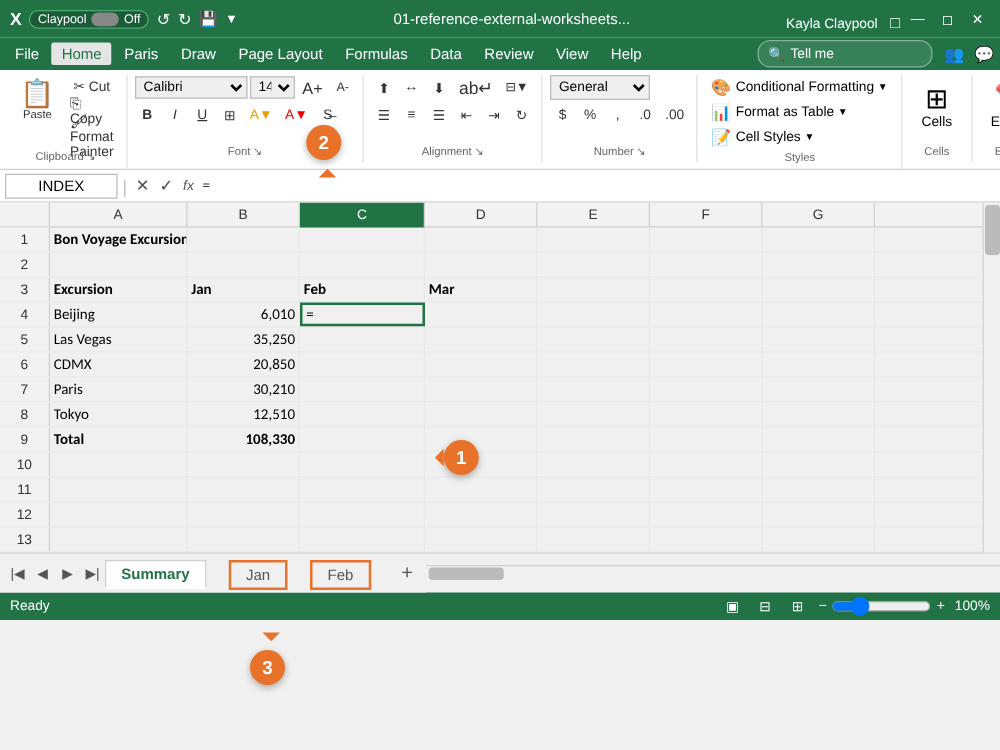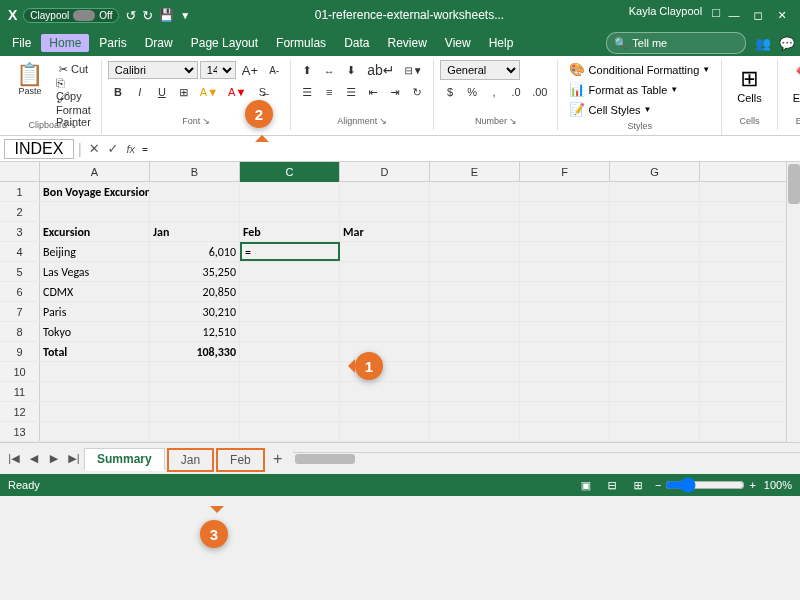--- a/index.html
+++ b/index.html
@@ -11,21 +11,21 @@
       color: white;
       height: 30px;
       display: flex;
       align-items: center;
       justify-content: space-between;
       padding: 0 8px;
       font-size: 12px;
     }
     .title-bar-left { display: flex; align-items: center; gap: 6px; }
     .title-bar-center { flex: 1; text-align: center; font-size: 12px; }
-    .title-bar-right { display: flex; align-items: flex-start; gap: 4px; }
+    .title-bar-right { display: flex; align-items: flex-end; gap: 4px; }
     .autosave-badge {
       background: #1a5c38;
       border: 1px solid #4aaa72;
       border-radius: 10px;
       padding: 1px 6px;
       font-size: 10px;
       display: flex; align-items: center; gap: 4px;
     }
     .autosave-toggle {
       background: #888;
@@ -48,21 +48,21 @@
       align-items: center;
       padding: 0 4px;
       gap: 2px;
     }
     .menu-item {
       padding: 2px 8px;
       cursor: pointer;
       border-radius: 2px;
       font-size: 12px;
     }
-    .menu-item.active { background: #c4b5fd; color: #217346; }
+    .menu-item.active { background: #e5e5e5; color: #217346; }
 
     
     .ribbon {
       background: #ffffff;
       border-bottom: 1px solid #d0d0d0;
       padding: 4px 4px 0 4px;
       display: flex;
       align-items: flex-start;
       gap: 0;
     }
@@ -162,23 +162,23 @@
     .formula-bar {
       background: white;
       border-bottom: 1px solid #d0d0d0;
       height: 26px;
       display: flex;
       align-items: center;
       padding: 0 4px;
       gap: 4px;
     }
     .name-box {
-      width: 70px; height: 20px;
+      width: 90px; height: 20px;
       border: 1px solid #bbb;
-      font-size: 16px;
+      font-size: 12px;
       padding: 0 4px;
       text-align: center;
     }
     .formula-separator { color: #bbb; font-size: 14px; }
     .formula-btns { display: flex; gap: 2px; align-items: center; }
     .formula-btn { padding: 0 3px; cursor: pointer; font-size: 13px; color: #555; }
     .formula-input {
       flex: 1; height: 20px;
       border: none; outline: none;
       font-size: 12px; font-family: 'Calibri', Arial;
@@ -282,21 +282,21 @@
     .sheet-tab {
       padding: 3px 12px;
       border: 1px solid #d0d0d0;
       border-bottom: none;
       cursor: pointer;
       font-size: 12px;
       background: #f0f0f0;
       color: #555;
       position: relative;
       top: 1px;
-      margin-right: 2px;
+      margin-right: 18px;
     }
     .sheet-tab.active {
       background: white;
       color: #217346;
       font-weight: bold;
       border-bottom: 2px solid white;
     }
     .sheet-tab.highlighted {
       border: 2px solid #E8722A;
       color: #555;

